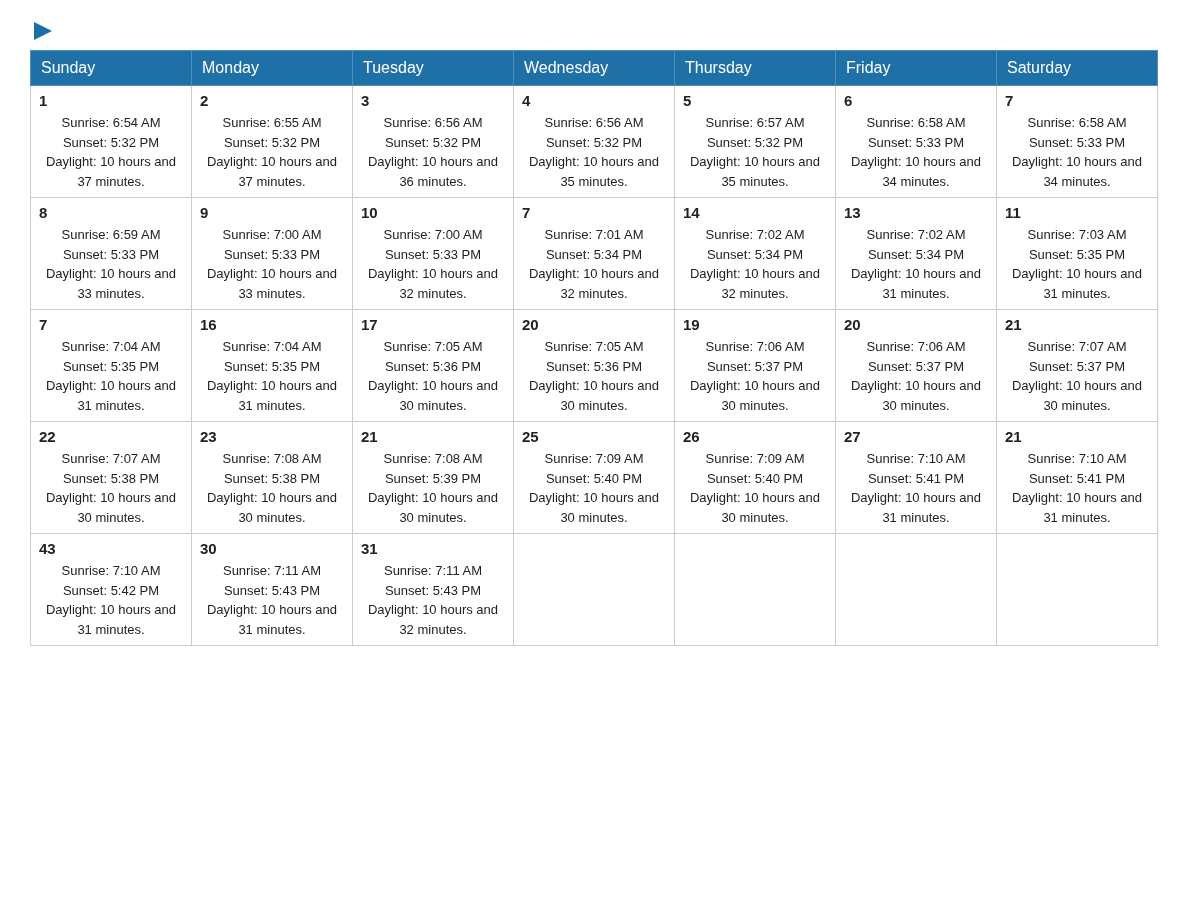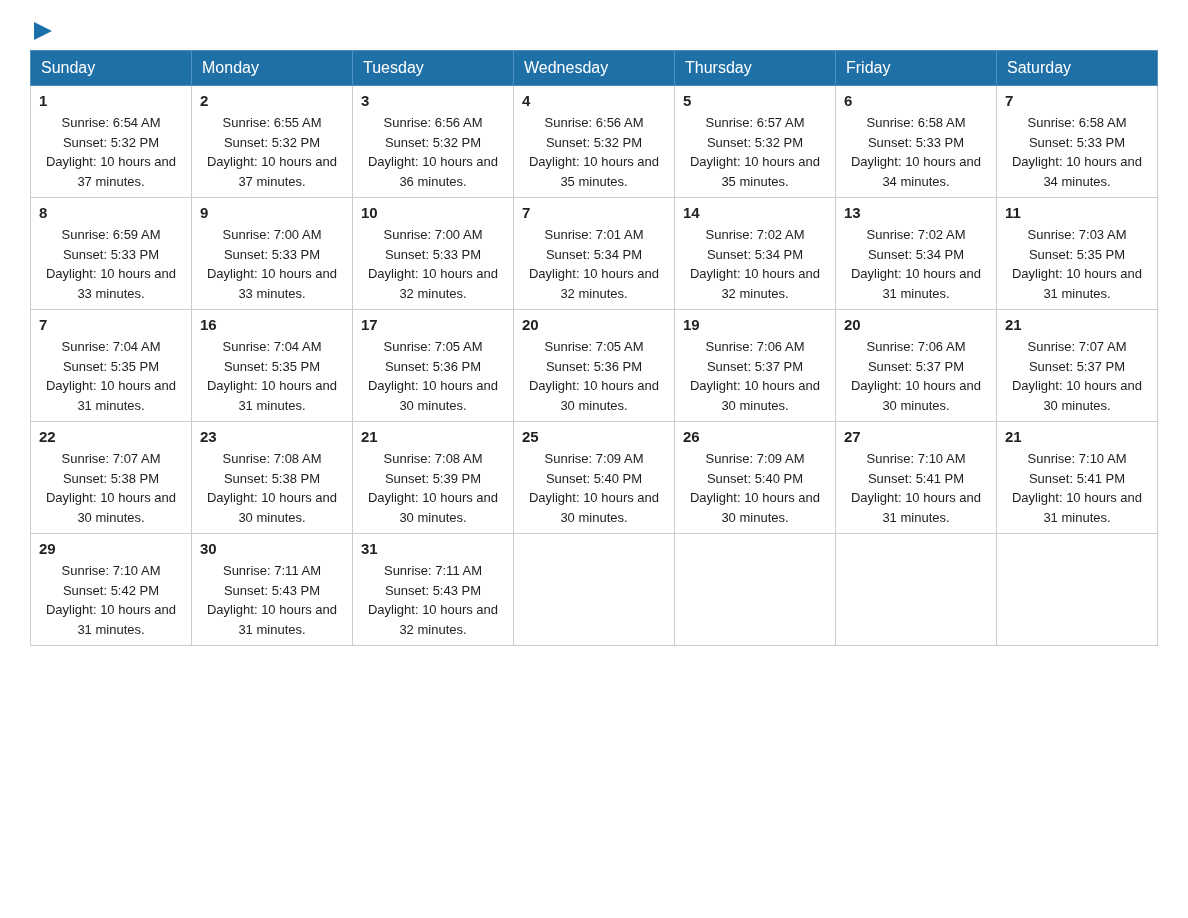--- a/index.html
+++ b/index.html
@@ -333,21 +333,21 @@
         <span class="day-number">21</span>
         <div class="day-info">
           Sunrise: 7:10 AM<br>
           Sunset: 5:41 PM<br>
           Daylight: 10 hours and 31 minutes.
         </div>
       </td>
       </tr>
       <tr>
         <td>
-        <span class="day-number">29</span>
+        <span class="day-number">43</span>
         <div class="day-info">
           Sunrise: 7:10 AM<br>
           Sunset: 5:42 PM<br>
           Daylight: 10 hours and 31 minutes.
         </div>
       </td>
         <td>
         <span class="day-number">30</span>
         <div class="day-info">
           Sunrise: 7:11 AM<br>

